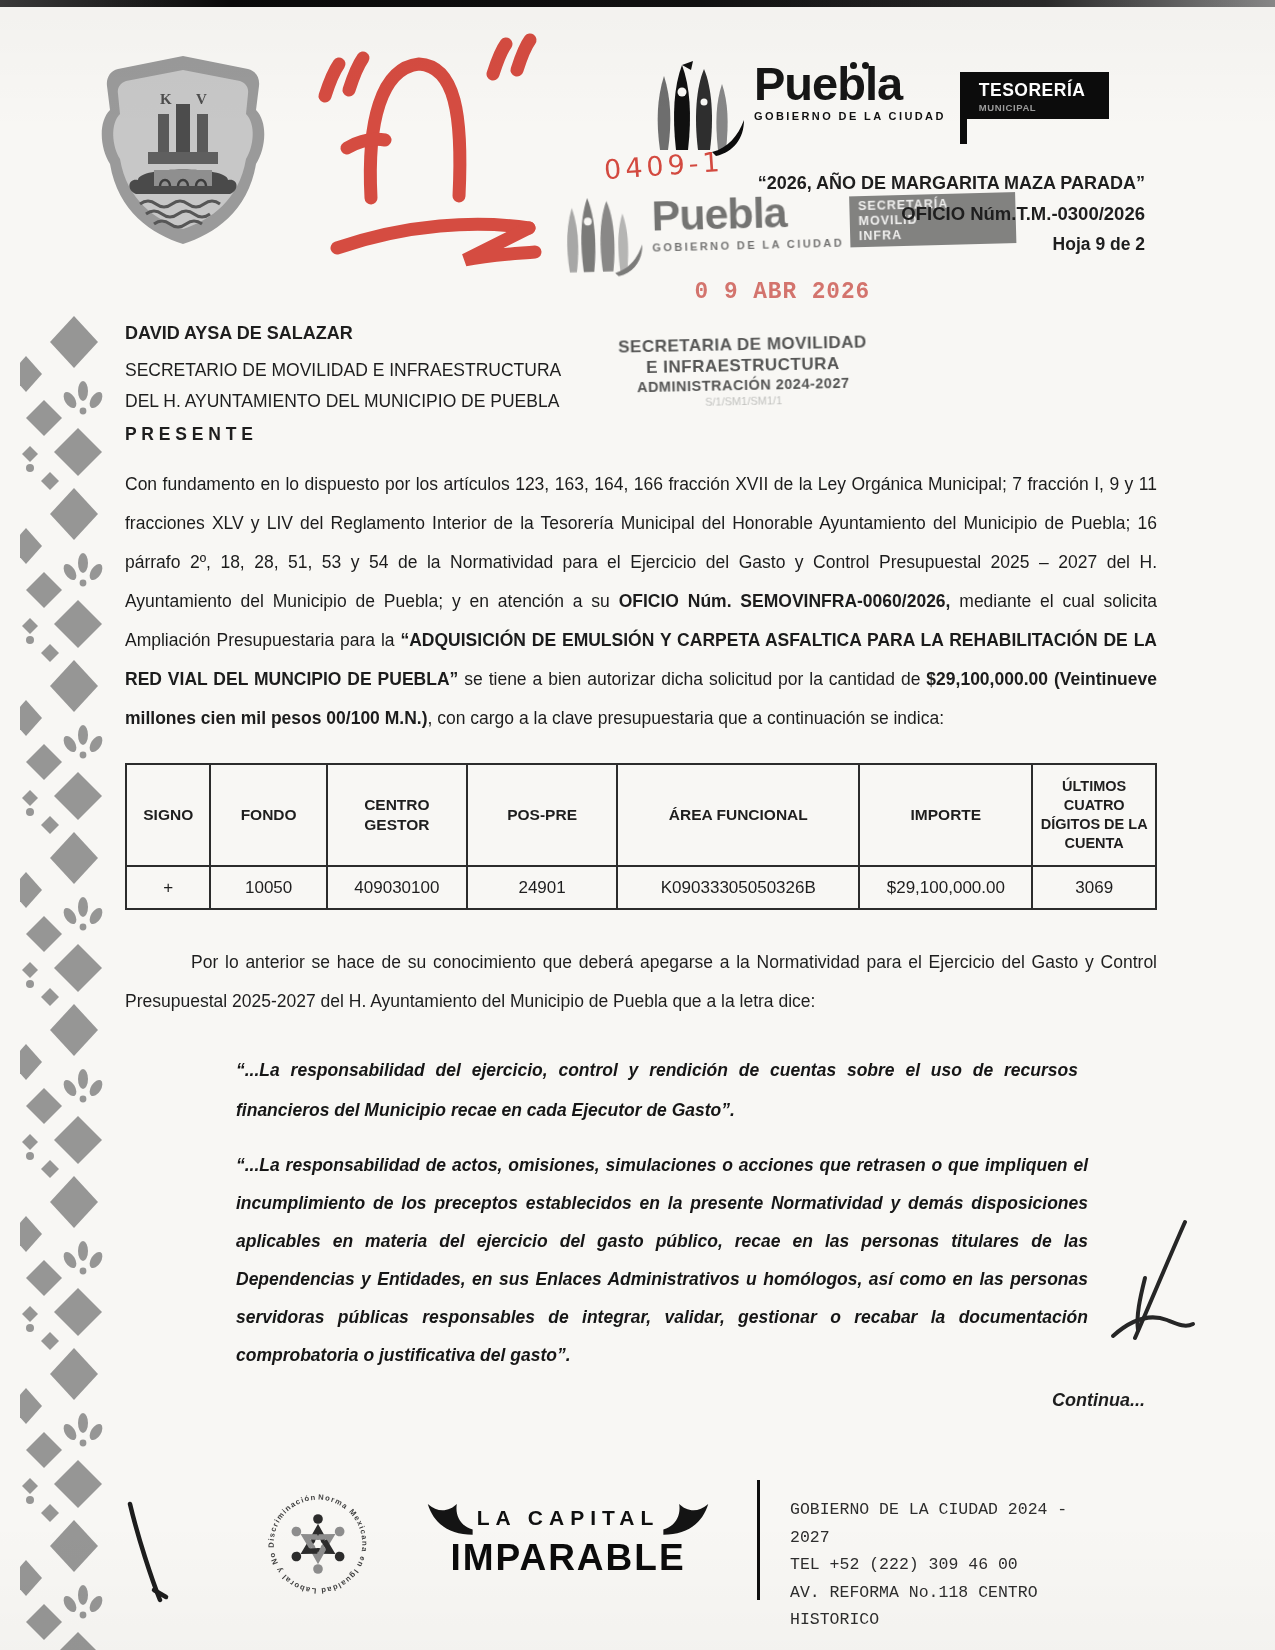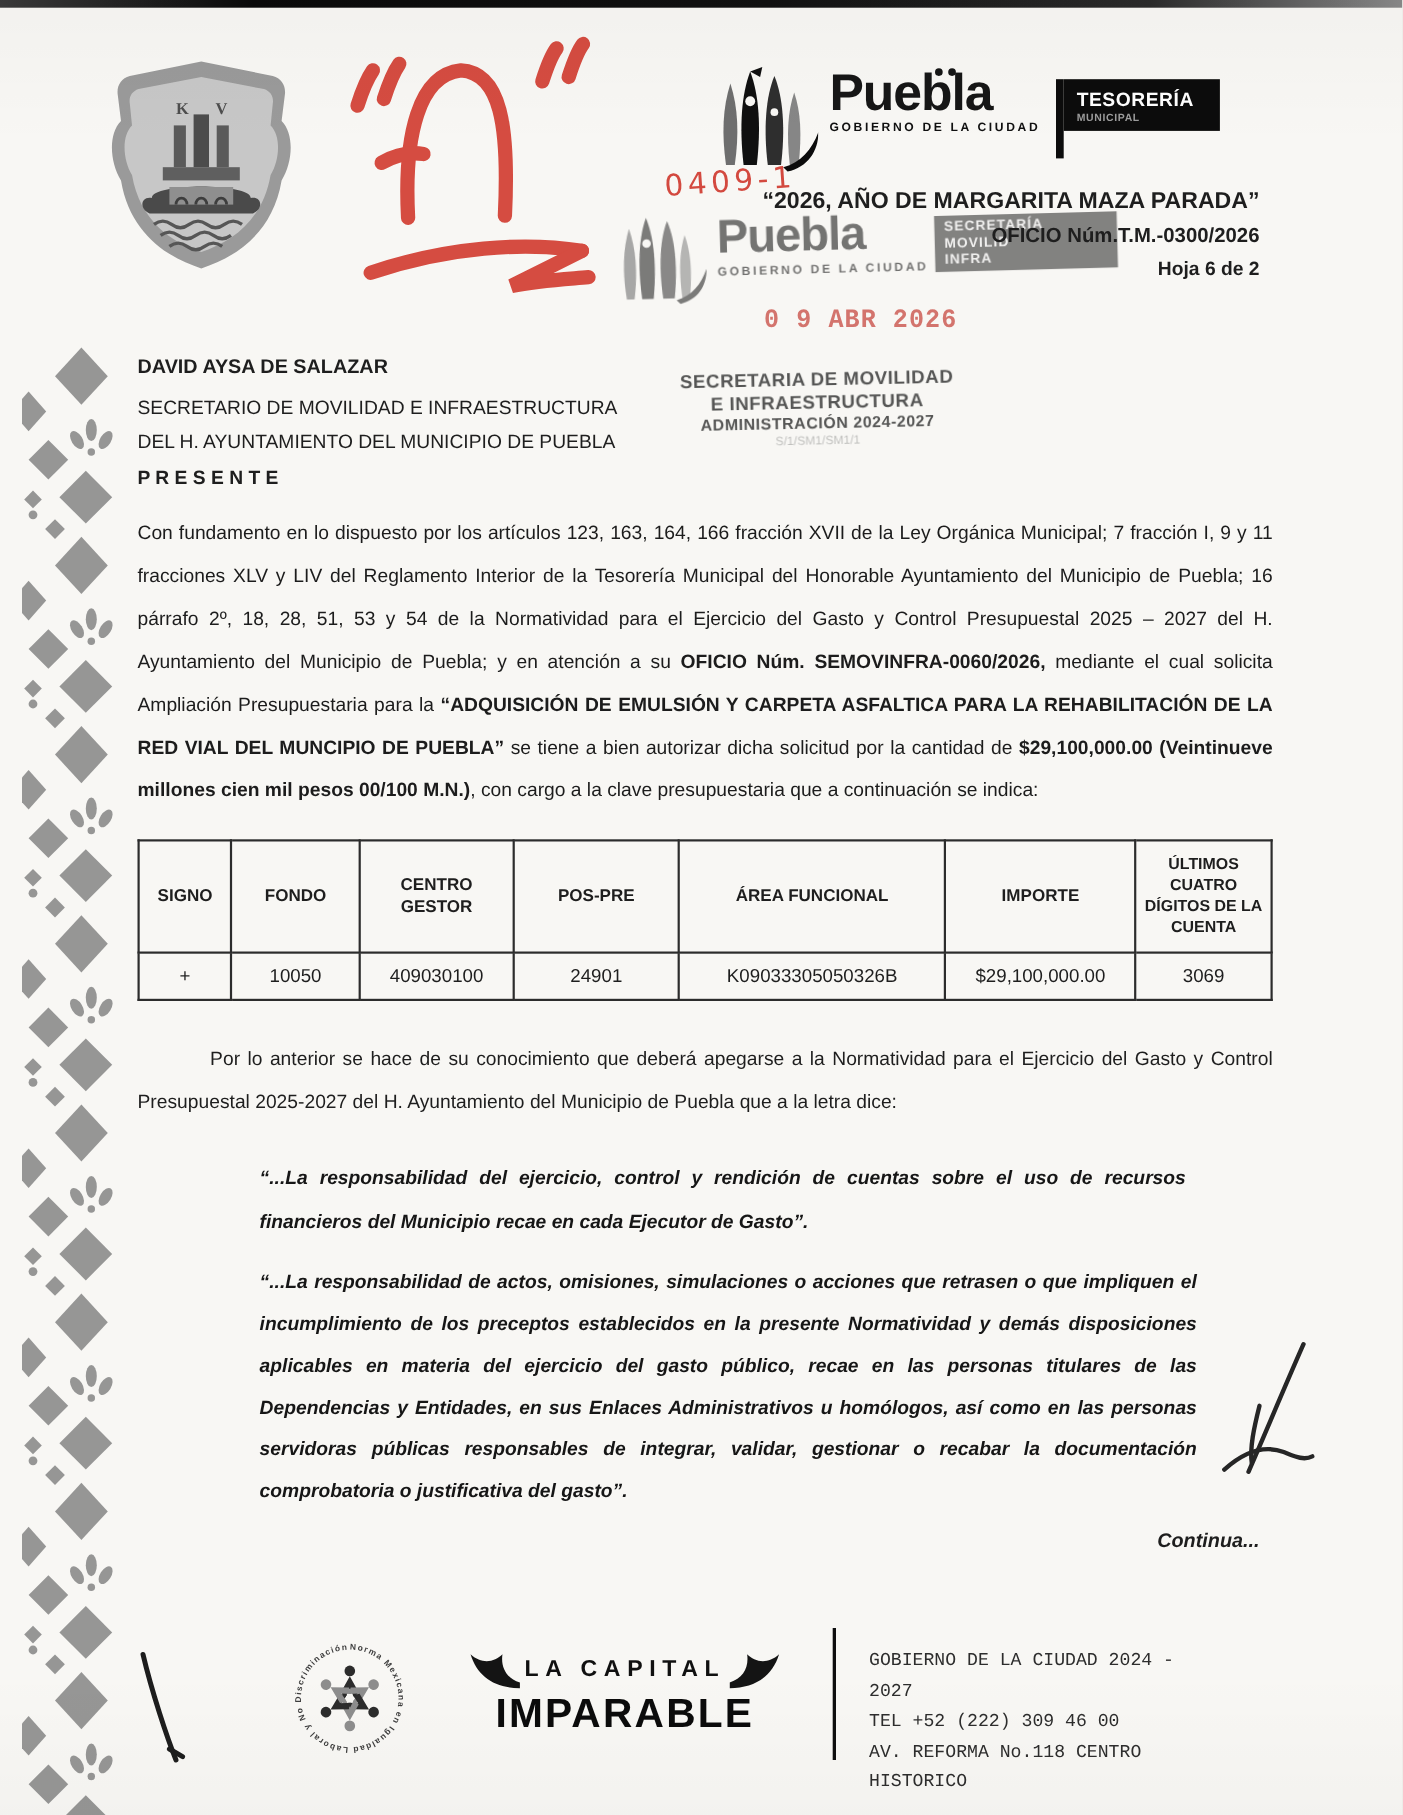--- a/index.html
+++ b/index.html
@@ -38,21 +38,21 @@
   .stamp-lockup{position:absolute;left:562px;top:188px;display:flex;align-items:flex-start;
     transform:rotate(-1.5deg);opacity:.58;filter:blur(.3px);z-index:1;}
   .stamp-lockup .brand-name{font-size:43px;}
   .stamp-dept{background:#2e2e2e;color:#ececec;margin:10px 0 0 6px;padding:3px 9px;line-height:15px;
     font-size:12.5px;font-weight:800;letter-spacing:1px;filter:blur(.5px);width:148px;}
 
   .folio{position:absolute;left:604px;top:150px;font-family:"DejaVu Sans",sans-serif;
     font-size:27px;color:#cf372c;letter-spacing:4px;transform:rotate(-4deg);opacity:.9;}
 
   .hdr-right{position:absolute;left:520px;top:168px;width:625px;text-align:right;z-index:2;line-height:30.5px;}
-  .hdr-l1{font-size:21px;font-weight:800;}
+  .hdr-l1{font-size:18px;font-weight:800;}
   .hdr-l2,.hdr-l3{font-size:18.5px;font-weight:800;}
   .hdr-l4{font-size:17.5px;font-weight:800;}
 
   .date-stamp{position:absolute;left:690px;top:278px;font-family:"Liberation Mono",monospace;
     font-size:24px;font-weight:700;color:#cb544c;letter-spacing:1px;transform:scaleX(.95);opacity:.8;}
 
   .recipient{position:absolute;left:125px;top:318px;line-height:31px;}
   .rcp-name{font-size:18px;font-weight:800;margin-bottom:6px;}
   .rcp-t{font-size:17.5px;}
   .rcp-sal{font-size:17.5px;font-weight:700;margin-top:2px;}
@@ -204,21 +204,21 @@
     <div class="stamp-dept">
       <div>SECRETARÍA</div>
       <div>MOVILID</div>
       <div>INFRA</div>
     </div>
   </div>
 
   <div class="hdr-right">
     <div class="hdr-l1">“2026, AÑO DE MARGARITA MAZA PARADA”</div>
     <div class="hdr-l2">OFICIO Núm.T.M.-0300/2026</div>
-    <div class="hdr-l4">Hoja 6 de 2</div>
+    <div class="hdr-l4">Hoja 9 de 2</div>
   </div>
 
   <div class="date-stamp">0 9 ABR 2026</div>
 
   <div class="recipient">
     <div class="rcp-name">DAVID AYSA DE SALAZAR</div>
     <div class="rcp-t">SECRETARIO DE MOVILIDAD E INFRAESTRUCTURA</div>
     <div class="rcp-t">DEL H. AYUNTAMIENTO DEL MUNICIPIO DE PUEBLA</div>
     <div class="rcp-sal">P R E S E N T E</div>
   </div>

